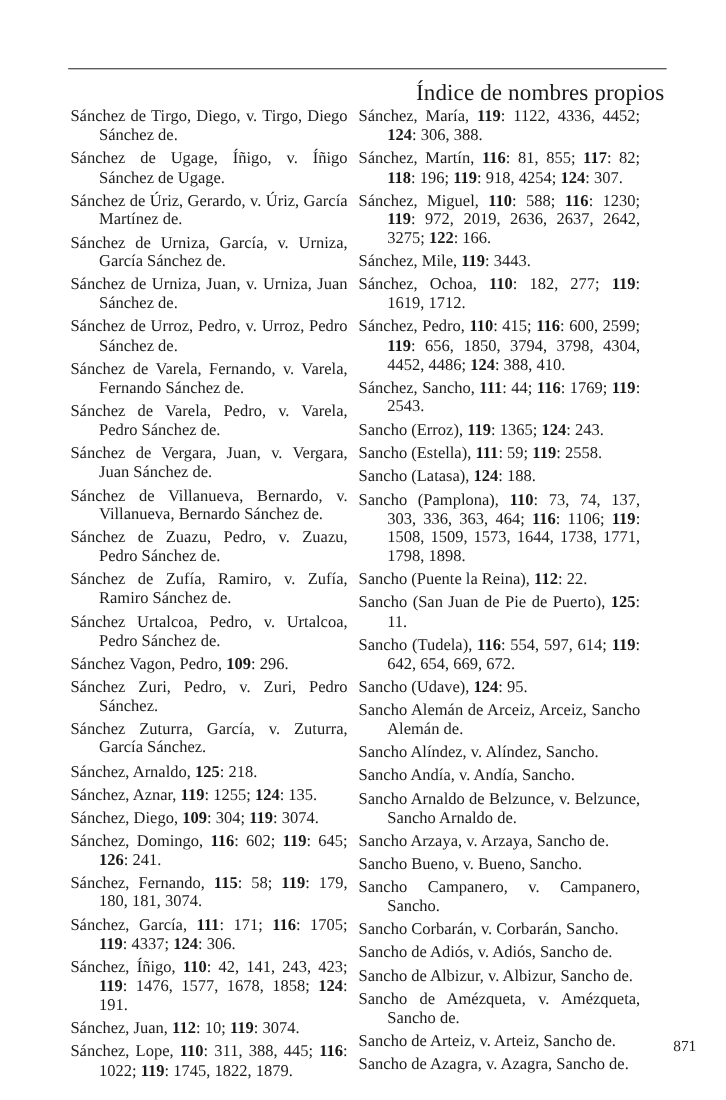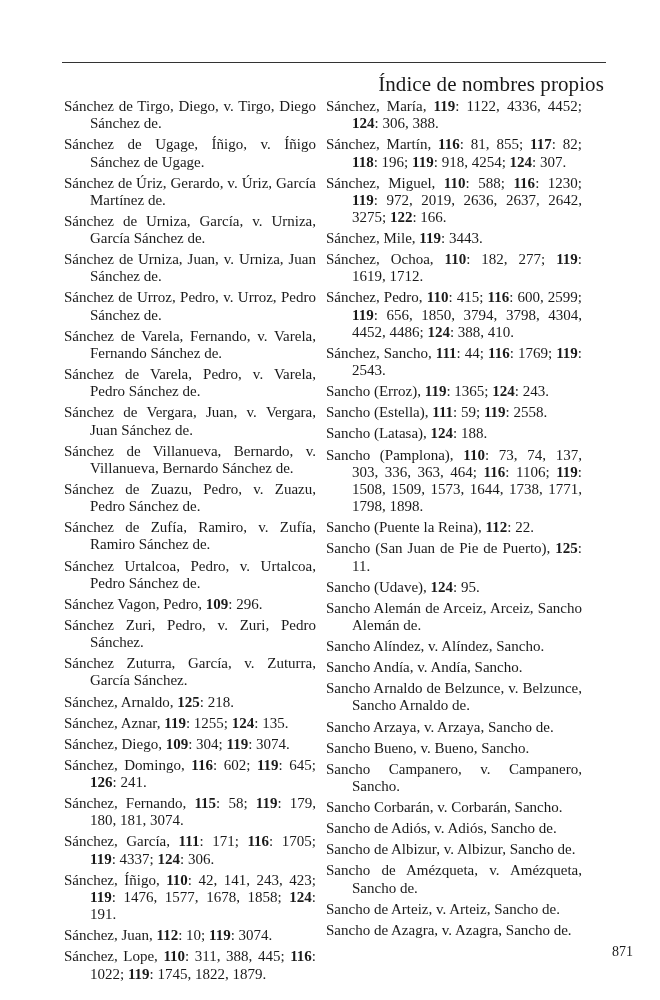--- a/index.html
+++ b/index.html
@@ -56,20 +56,21 @@
     <div class="entry">Sánchez, Mile, <b>119</b>: 3443.</div>
     <div class="entry">Sánchez, Ochoa, <b>110</b>: 182, 277; <b>119</b>: 1619, 1712.</div>
     <div class="entry">Sánchez, Pedro, <b>110</b>: 415; <b>116</b>: 600, 2599; <b>119</b>: 656, 1850, 3794, 3798, 4304, 4452, 4486; <b>124</b>: 388, 410.</div>
     <div class="entry">Sánchez, Sancho, <b>111</b>: 44; <b>116</b>: 1769; <b>119</b>: 2543.</div>
     <div class="entry">Sancho (Erroz), <b>119</b>: 1365; <b>124</b>: 243.</div>
     <div class="entry">Sancho (Estella), <b>111</b>: 59; <b>119</b>: 2558.</div>
     <div class="entry">Sancho (Latasa), <b>124</b>: 188.</div>
     <div class="entry">Sancho (Pamplona), <b>110</b>: 73, 74, 137, 303, 336, 363, 464; <b>116</b>: 1106; <b>119</b>: 1508, 1509, 1573, 1644, 1738, 1771, 1798, 1898.</div>
     <div class="entry">Sancho (Puente la Reina), <b>112</b>: 22.</div>
     <div class="entry">Sancho (San Juan de Pie de Puerto), <b>125</b>: 11.</div>
+    <div class="entry">Sancho (Tudela), <b>116</b>: 554, 597, 614; <b>119</b>: 642, 654, 669, 672.</div>
     <div class="entry">Sancho (Udave), <b>124</b>: 95.</div>
     <div class="entry">Sancho Alemán de Arceiz, Arceiz, Sancho Alemán de.</div>
     <div class="entry">Sancho Alíndez, v. Alíndez, Sancho.</div>
     <div class="entry">Sancho Andía, v. Andía, Sancho.</div>
     <div class="entry">Sancho Arnaldo de Belzunce, v. Belzunce, Sancho Arnaldo de.</div>
     <div class="entry">Sancho Arzaya, v. Arzaya, Sancho de.</div>
     <div class="entry">Sancho Bueno, v. Bueno, Sancho.</div>
     <div class="entry">Sancho Campanero, v. Campanero, Sancho.</div>
     <div class="entry">Sancho Corbarán, v. Corbarán, Sancho.</div>
     <div class="entry">Sancho de Adiós, v. Adiós, Sancho de.</div>

